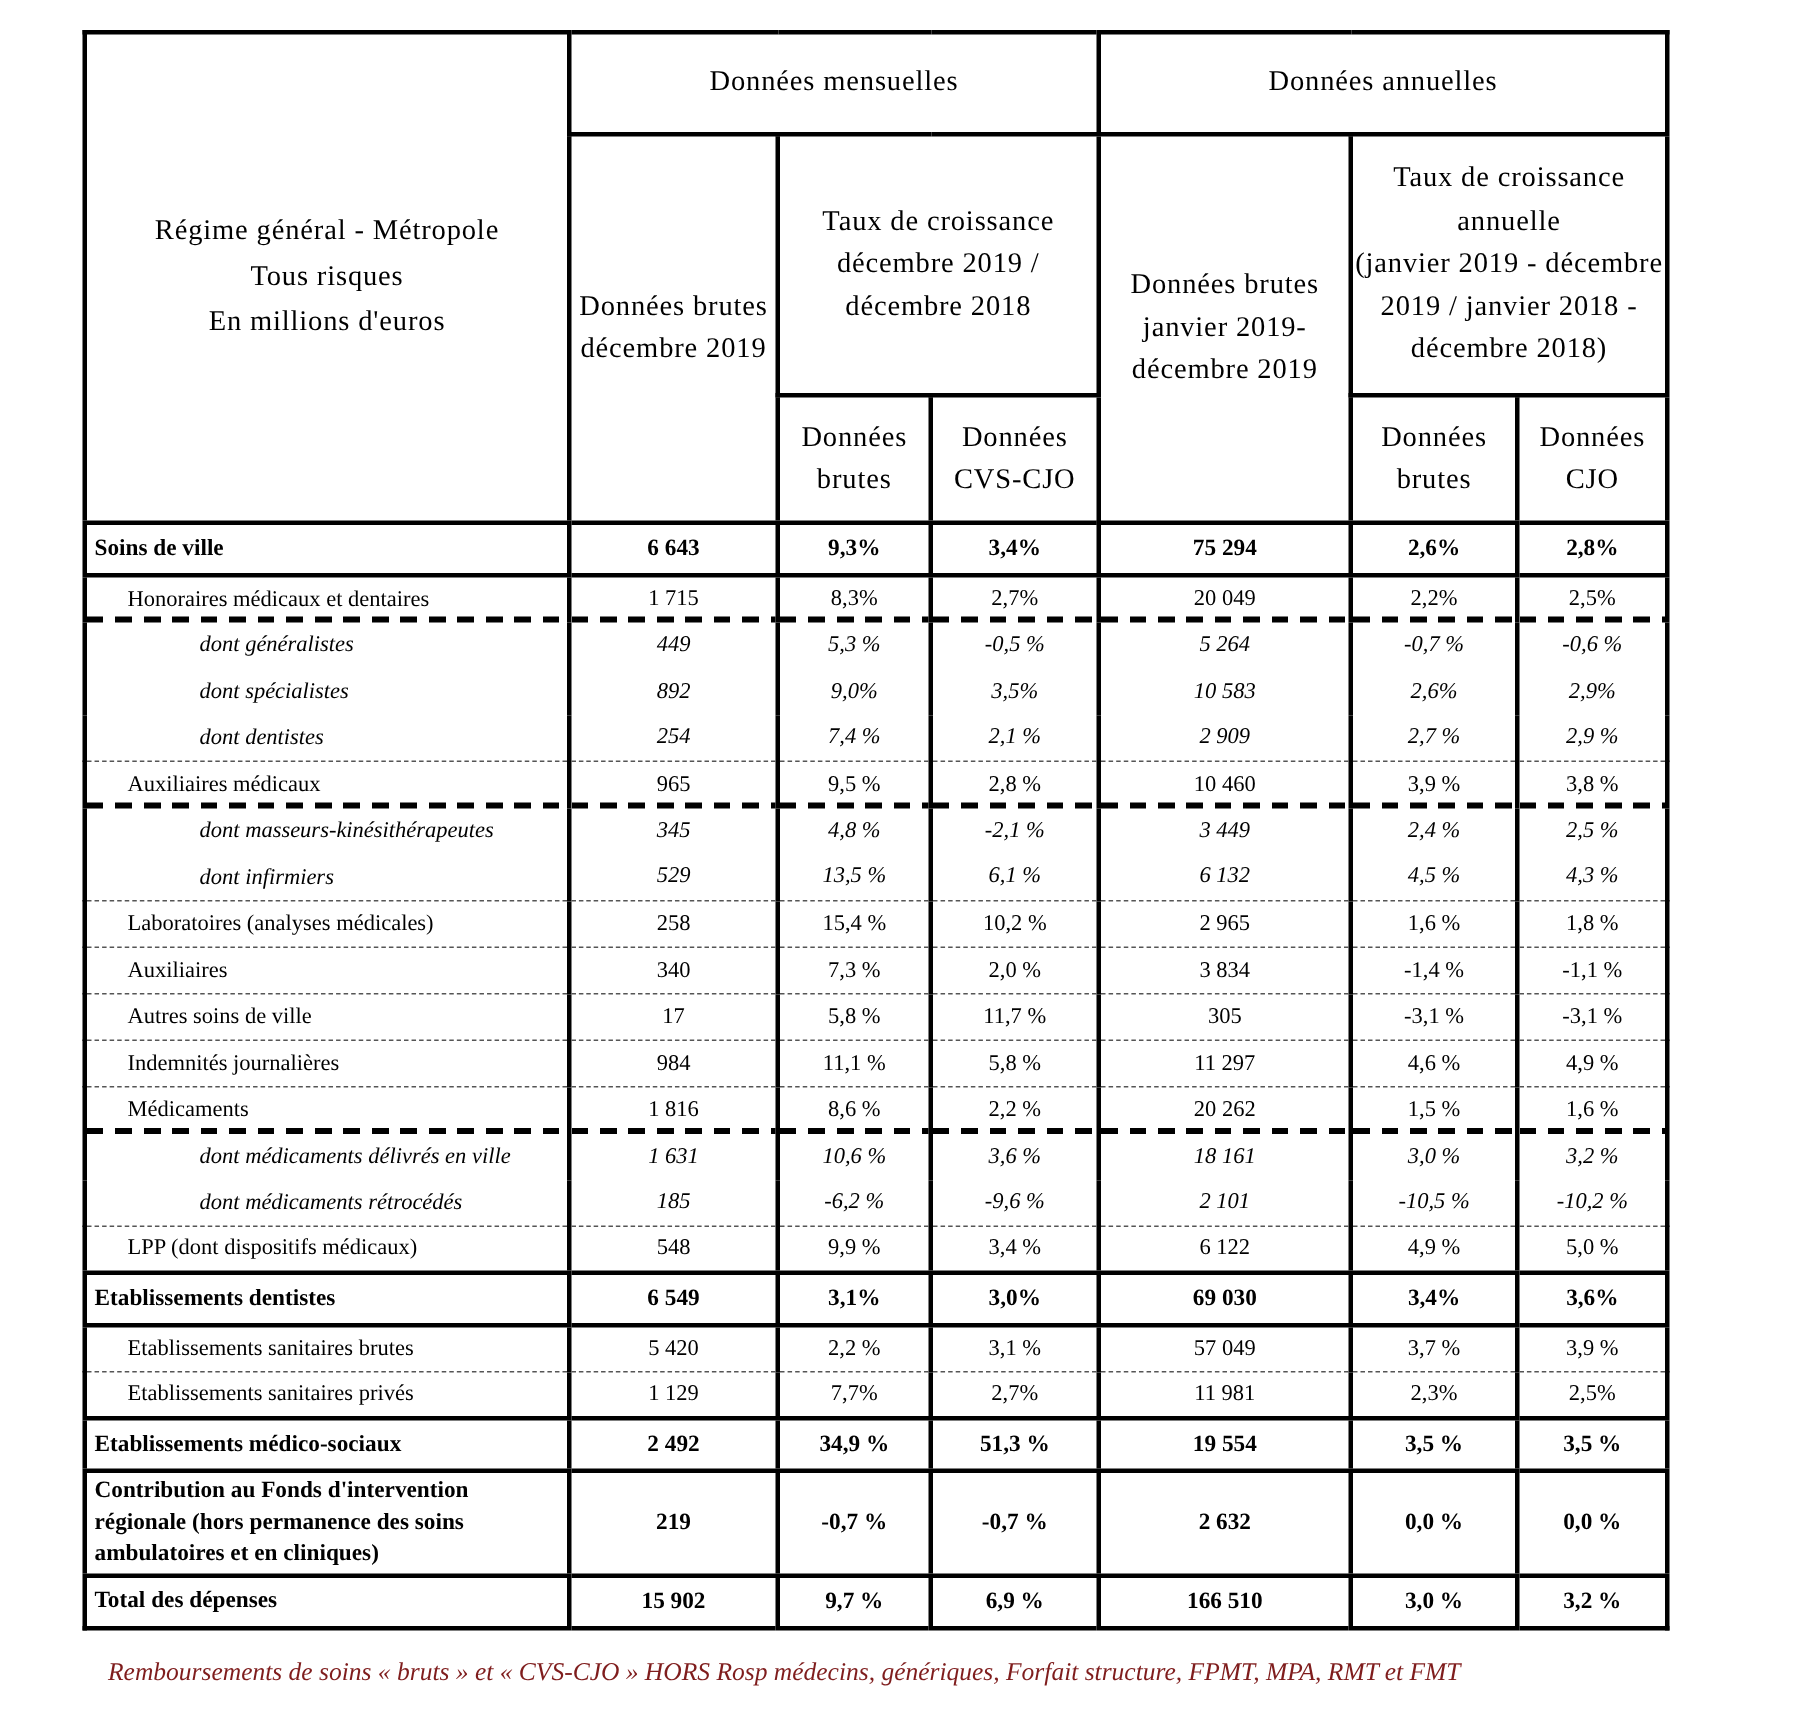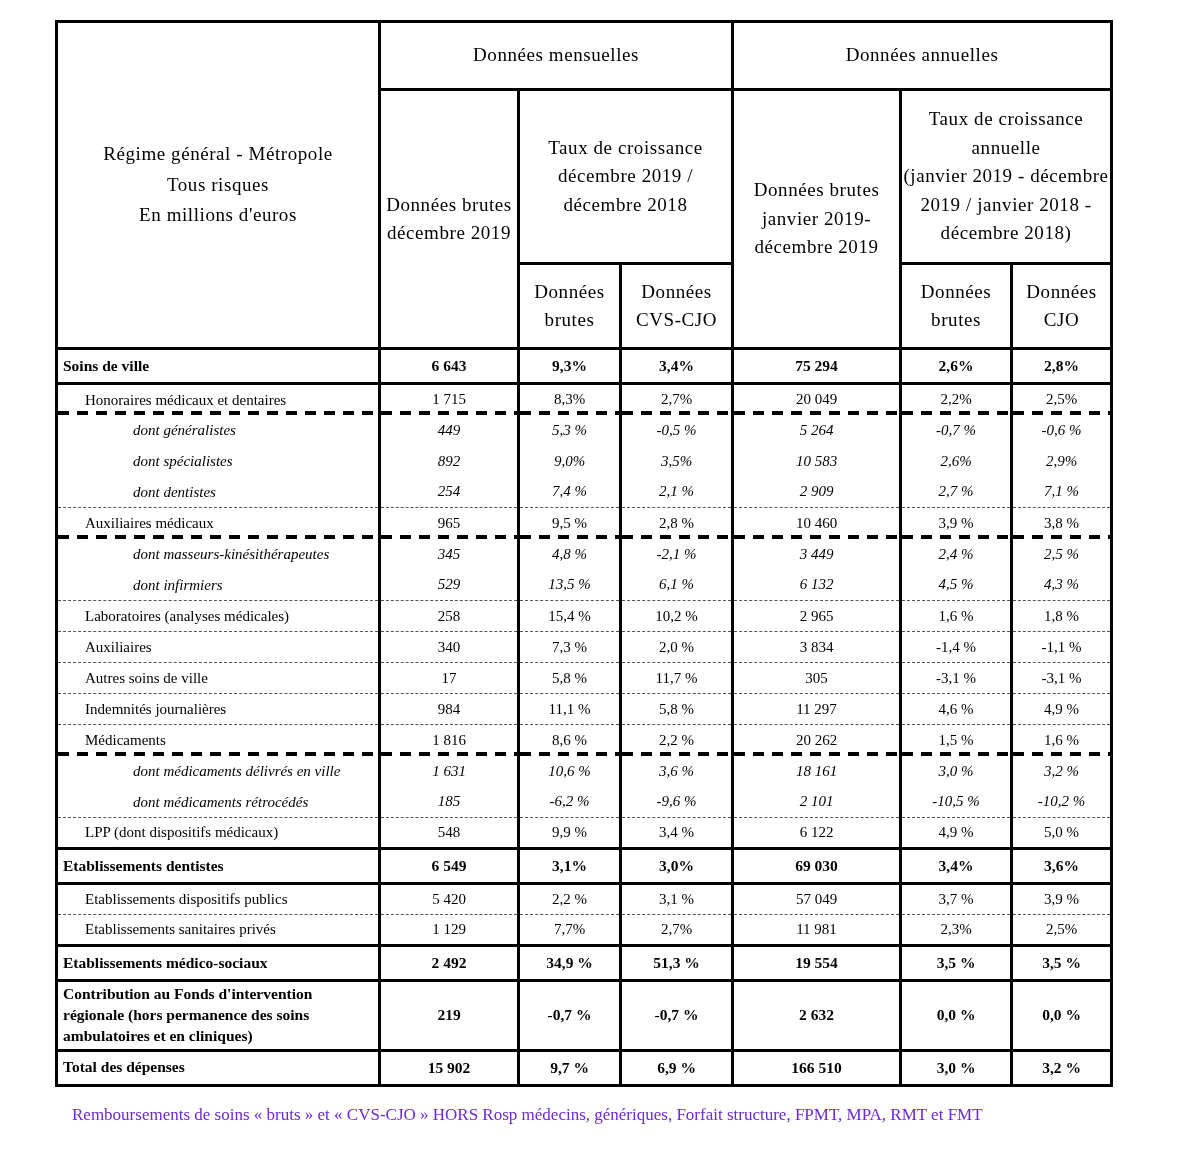--- a/index.html
+++ b/index.html
@@ -61,21 +61,22 @@
     background-position: 0 100%;
     background-repeat: no-repeat;
   }
   .footnote {
     position: absolute;
     left: 72px;
     top: 1104px;
     width: 1070px;
     font-size: 17px;
     line-height: 1.3;
-    color: #6d28d9;
+    color: #7f1d1d;
+    font-style: italic;
   }
 </style>
 </head>
 <body>
 
 <div class="page">
   <table class="main">
     <colgroup>
       <col style="width:323px">
       <col style="width:139px">
@@ -156,21 +157,21 @@
           <td class="num">2,6%</td>
           <td class="num">2,9%</td>
         </tr>
         <tr class="r-dont sep-fine">
           <td class="lbl ind-2">dont dentistes</td>
           <td class="num">254</td>
           <td class="num">7,4 %</td>
           <td class="num">2,1 %</td>
           <td class="num">2 909</td>
           <td class="num">2,7 %</td>
-          <td class="num">7,1 %</td>
+          <td class="num">2,9 %</td>
         </tr>
         <tr class="r-normal sep-heavy">
           <td class="lbl ind-1">Auxiliaires médicaux</td>
           <td class="num">965</td>
           <td class="num">9,5 %</td>
           <td class="num">2,8 %</td>
           <td class="num">10 460</td>
           <td class="num">3,9 %</td>
           <td class="num">3,8 %</td>
         </tr>
@@ -267,21 +268,21 @@
         <tr class="r-section sep-thick">
           <td class="lbl ind-0">Etablissements dentistes</td>
           <td class="num">6 549</td>
           <td class="num">3,1%</td>
           <td class="num">3,0%</td>
           <td class="num">69 030</td>
           <td class="num">3,4%</td>
           <td class="num">3,6%</td>
         </tr>
         <tr class="r-normal sep-fine">
-          <td class="lbl ind-1">Etablissements dispositifs publics</td>
+          <td class="lbl ind-1">Etablissements sanitaires brutes</td>
           <td class="num">5 420</td>
           <td class="num">2,2 %</td>
           <td class="num">3,1 %</td>
           <td class="num">57 049</td>
           <td class="num">3,7 %</td>
           <td class="num">3,9 %</td>
         </tr>
         <tr class="r-normal sep-thick">
           <td class="lbl ind-1">Etablissements sanitaires privés</td>
           <td class="num">1 129</td>

